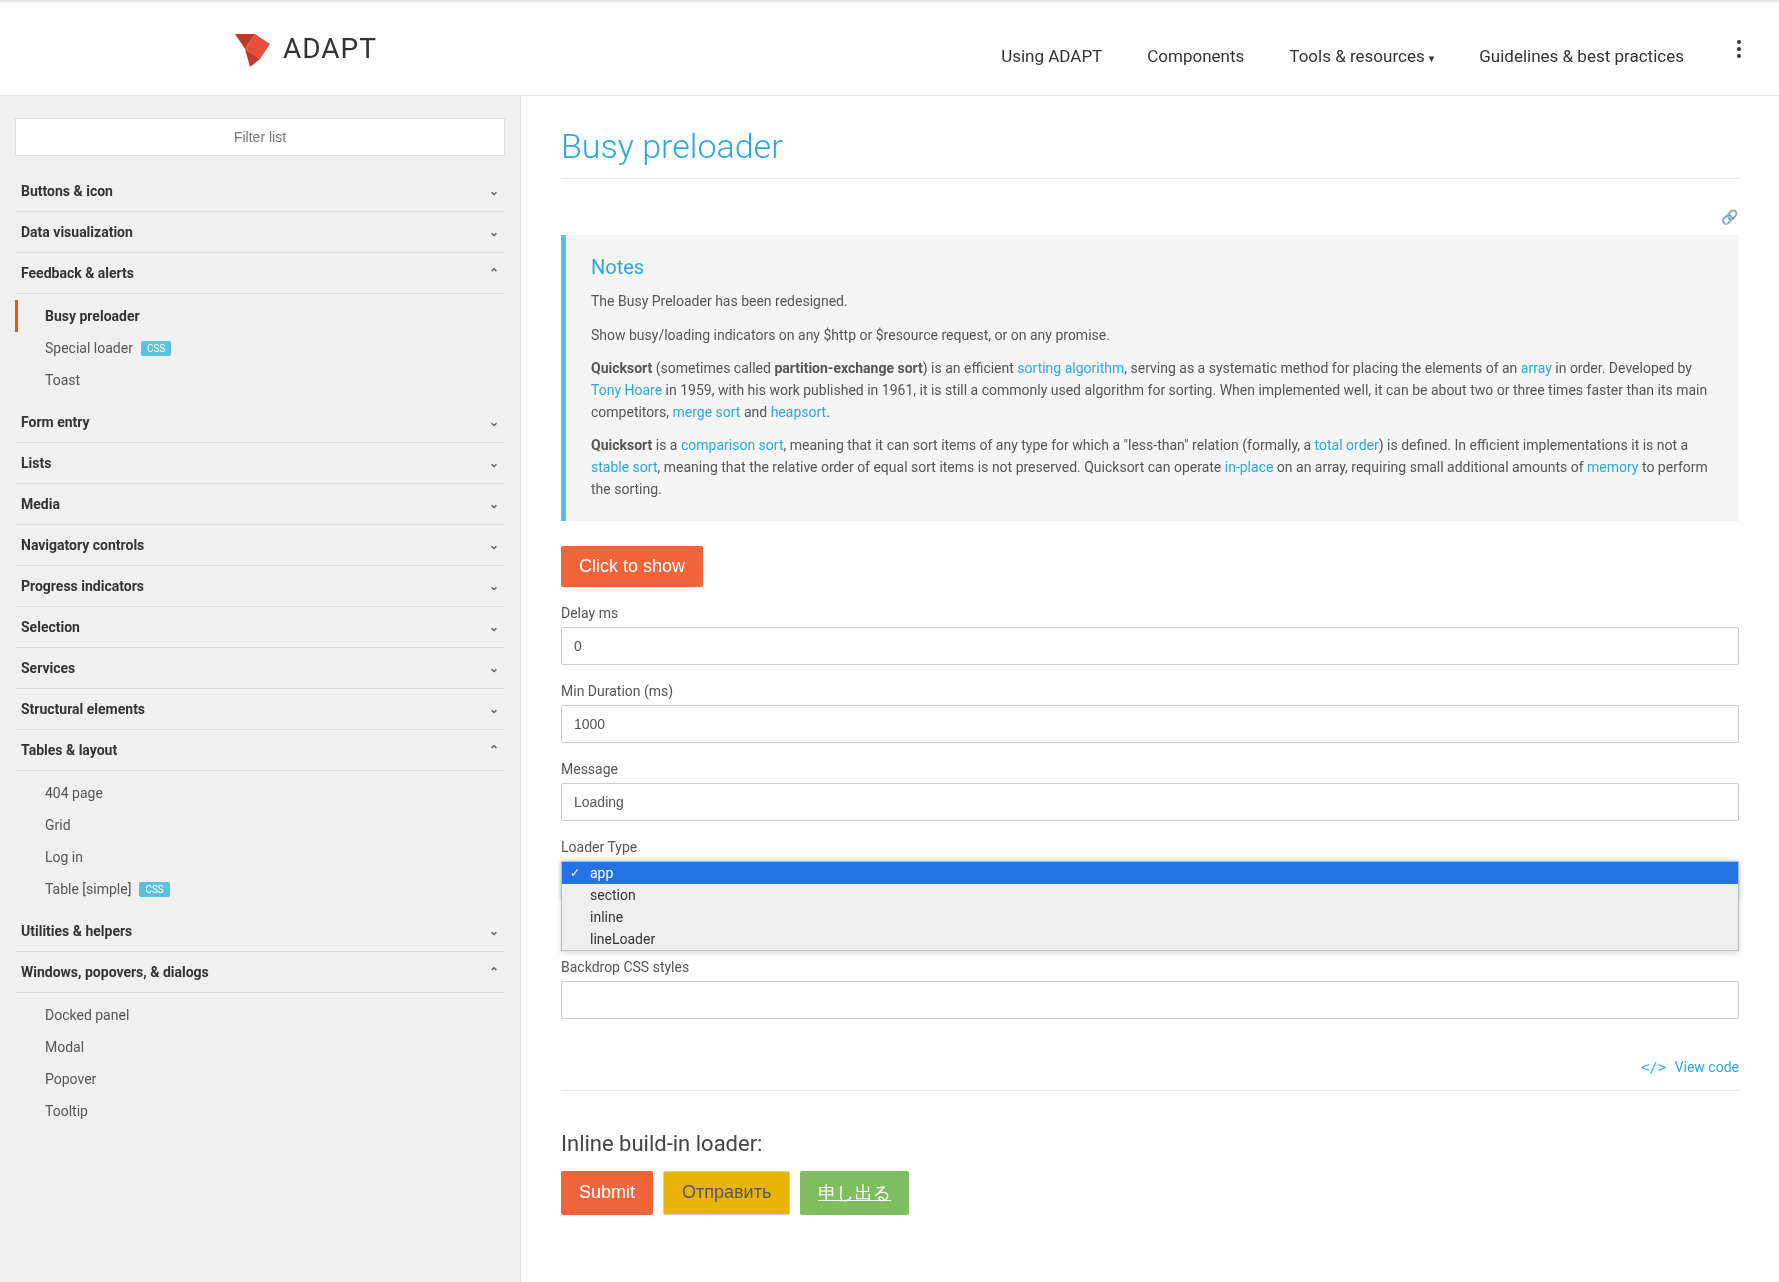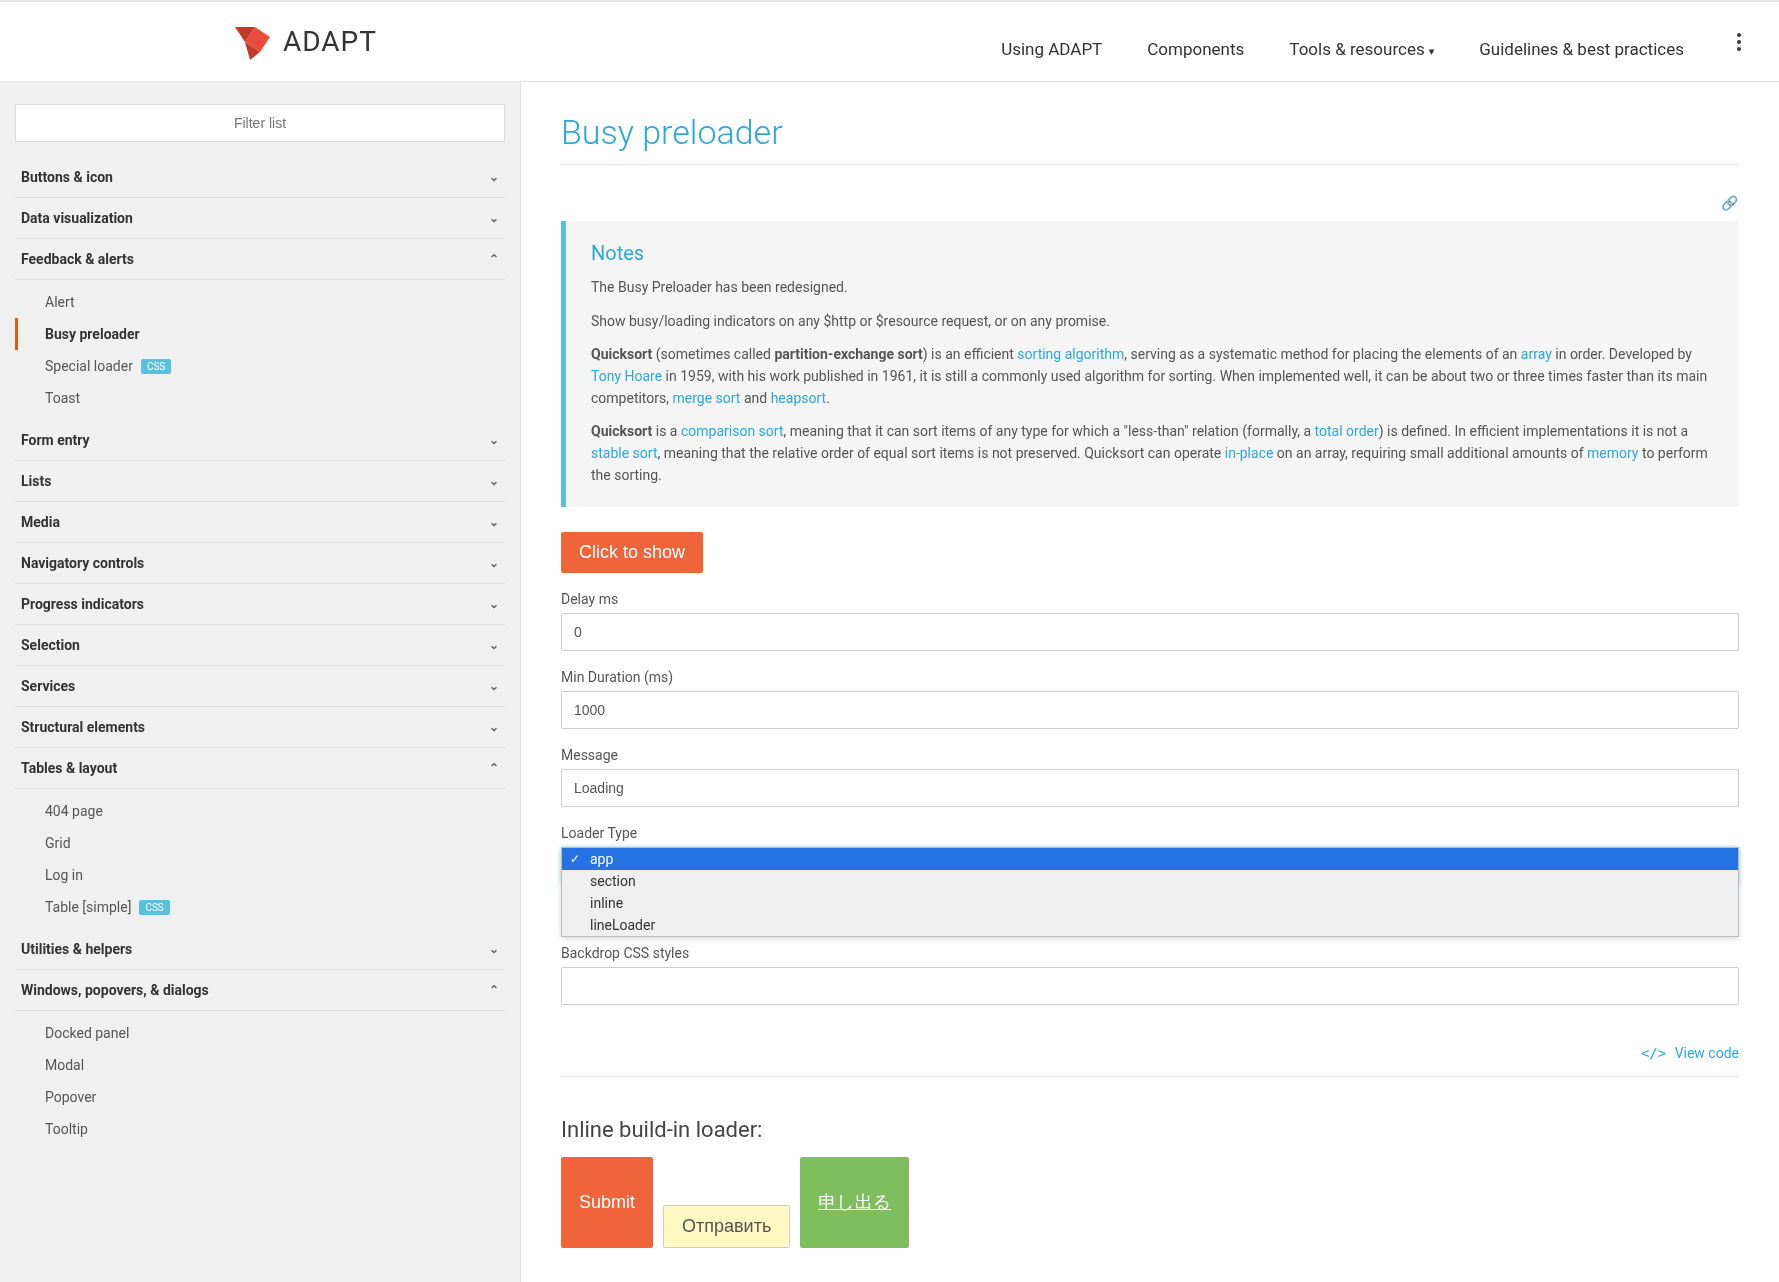--- a/index.html
+++ b/index.html
@@ -1,19 +1,19 @@
 <!DOCTYPE html>
 <html><head>
 <meta charset="utf-8">
 <style>
 * { box-sizing: border-box; margin: 0; padding: 0; }
 body { font-family: -apple-system, BlinkMacSystemFont, "Segoe UI", Roboto, sans-serif; font-size: 14px; color: #333; background: #fff; }
 a { color: #2ca8d8; text-decoration: none; }
 
-.header { display: flex; align-items: center; justify-content: space-between; padding: 0 30px 0 230px; height: 82px; border-bottom: 1px solid #e5e5e5; border-top: 2px solid #e5e5e5; }
+.header { display: flex; align-items: center; justify-content: space-between; padding: 0 30px 0 230px; height: 96px; border-bottom: 1px solid #e5e5e5; border-top: 2px solid #e5e5e5; }
 .logo { display: flex; align-items: center; gap: 8px; }
 .logo-text { font-size: 28px; font-weight: 400; color: #333; letter-spacing: 1px; }
 .nav-menu { display: flex; align-items: flex-end; gap: 45px; }
 .nav-item { color: #333; font-size: 17px; cursor: pointer; }
 .nav-item.caret::after { content: "▾"; margin-left: 4px; font-size: 11px; }
 .kebab { display: flex; flex-direction: column; gap: 3px; padding: 8px; cursor: pointer; }
 .kebab span { width: 4px; height: 4px; background: #333; border-radius: 50%; }
 
 .layout { display: flex; height: calc(100vh - 82px); }
 .sidebar { width: 521px; background: #f0f0f0; border-right: 1px solid #e0e0e0; padding: 22px 15px; overflow-y: auto; flex-shrink: 0; }
@@ -32,21 +32,21 @@
 .title-hr { border: none; border-top: 1px solid #e5e5e5; margin-bottom: 30px; }
 .link-icon-wrap { text-align: right; margin-bottom: 10px; color: #5bc0de; font-size: 14px; }
 
 .notes-box { background: #f5f5f5; border-left: 5px solid #5bc0de; padding: 20px 25px; margin-bottom: 25px; }
 .notes-box h3 { color: #2ca8d8; font-weight: 400; font-size: 20px; margin-bottom: 12px; }
 .notes-box p { font-size: 14px; color: #555; line-height: 1.55; margin-bottom: 12px; }
 .notes-box p:last-child { margin-bottom: 0; }
 
 .btn { display: inline-block; padding: 10px 18px; font-size: 18px; border: none; cursor: pointer; border-radius: 2px; }
 .btn-orange { background: #f0643c; color: #fff; }
-.btn-default { background: #fef9c3; color: #555; border: 1px solid #ccc; margin-top: 48px; }
+.btn-default { background: #eab308; color: #555; border: 1px solid #ccc; }
 .btn-green { background: #7ebe5e; color: #fff; text-decoration: underline; }
 
 .form-group { margin-bottom: 18px; }
 .form-label { display: block; font-size: 14px; color: #555; margin-bottom: 6px; }
 .form-control { width: 100%; padding: 10px 12px; border: 1px solid #ccc; font-size: 14px; background: #fff; color: #555; border-radius: 2px; }
 .form-control.focused { border-color: #5bc0de; box-shadow: 0 0 4px rgba(91,192,222,0.5); }
 
 .select-wrap { position: relative; }
 .dropdown { position: absolute; top: 0; left: 0; right: 0; background: #efefef; border: 1px solid #bbb; box-shadow: 0 2px 6px rgba(0,0,0,0.15); z-index: 10; }
 .dropdown .opt { padding: 2px 12px 2px 28px; font-size: 14px; color: #333; cursor: pointer; position: relative; line-height: 18px; }
@@ -98,23 +98,20 @@
       </div>
     <div class="section-header">
         <span>Data visualization</span>
         <span class="chev">⌄</span>
       </div>
     <div class="section-header">
         <span>Feedback &amp; alerts</span>
         <span class="chev">⌃</span>
       </div>
     <div class="section-items">
-      <div class="item">
-          <span>Alert</span>
-        </div>
       <div class="item active">
           <span>Busy preloader</span>
         </div>
       <div class="item">
           <span>Special loader</span>
           <span class="badge-css">CSS</span>
         </div>
       <div class="item">
           <span>Toast</span>
         </div>

